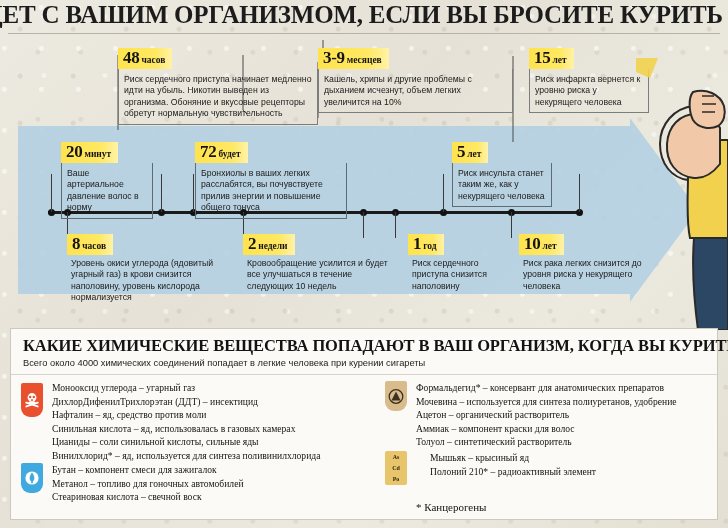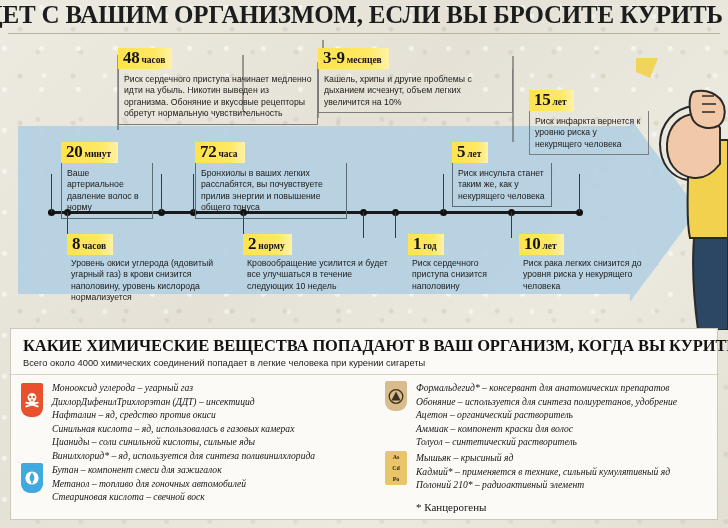--- a/index.html
+++ b/index.html
@@ -136,21 +136,21 @@
   }
 
   .chem-group { position: absolute; }
   .chem-lines {
     font-family: "Liberation Serif", serif;
     font-size: 9.6px;
     line-height: 1.42;
     color: #151515;
     white-space: nowrap;
   }
-  .chem-lines div { white-space: nowrap; font-style: italic; }
+  .chem-lines div { white-space: nowrap; }
 
   
   .haz {
     position: absolute;
     width: 22px;
     border-radius: 2px 2px 9px 9px;
     display: flex; align-items: center; justify-content: center;
   }
   .haz-skull { background: #e8502e; }
   .haz-flame { background: #3fa9e0; }
@@ -226,41 +226,41 @@
 
 <div class="card" style="left:318px; top:48px; width:195px;">
   <div class="card-badge badge-gr">
     <span class="num">3-9</span><span class="unit">месяцев</span>
   </div>
   <div class="card-box" style="width:195px;">
     <div class="card-body">Кашель, хрипы и другие проблемы с дыханием исчезнут, объем легких увеличится на 10%</div>
   </div>
 </div>
 
-<div class="card" style="left:529px; top:48px; width:120px;margin-top:42px;">
+<div class="card" style="left:529px; top:48px; width:120px;">
   <div class="card-badge badge-gr">
     <span class="num">15</span><span class="unit">лет</span>
   </div>
   <div class="card-box" style="width:120px;">
     <div class="card-body">Риск инфаркта вернется к уровню риска у некурящего человека</div>
   </div>
 </div>
 
 <div class="card" style="left:61px; top:142px; width:68px;">
   <div class="card-badge badge-gr">
     <span class="num">20</span><span class="unit">минут</span>
   </div>
   <div class="card-box" style="width:92px; border-color:#5d6b74;">
     <div class="card-body">Ваше артериальное давление волос в норму</div>
   </div>
 </div>
 
 <div class="card" style="left:195px; top:142px; width:152px;">
   <div class="card-badge badge-gr">
-    <span class="num">72</span><span class="unit">часа</span>
+    <span class="num">72</span><span class="unit">будет</span>
   </div>
   <div class="card-box" style="width:152px; border-color:#5d6b74;">
     <div class="card-body">Бронхиолы в ваших легких расслабятся, вы почувствуете прилив энергии и повышение общего тонуса</div>
   </div>
 </div>
 
 <div class="card" style="left:452px; top:142px; width:100px;">
   <div class="card-badge badge-gr">
     <span class="num">5</span><span class="unit">лет</span>
   </div>
@@ -271,21 +271,21 @@
 
 <div class="card" style="left:67px; top:234px; width:160px;">
   <div class="card-badge badge-gr">
     <span class="num">8</span><span class="unit">часов</span>
   </div>
   <div class="card-body" style="width:160px; padding-left:4px;">Уровень окиси углерода (ядовитый угарный газ) в крови снизится наполовину, уровень кислорода нормализуется</div>
 </div>
 
 <div class="card" style="left:243px; top:234px; width:152px;">
   <div class="card-badge badge-gr">
-    <span class="num">2</span><span class="unit">норму</span>
+    <span class="num">2</span><span class="unit">недели</span>
   </div>
   <div class="card-body" style="width:152px; padding-left:4px;">Кровообращение усилится и будет все улучшаться в течение следующих 10 недель</div>
 </div>
 
 <div class="card" style="left:408px; top:234px; width:104px;">
   <div class="card-badge badge-gr">
     <span class="num">1</span><span class="unit">год</span>
   </div>
   <div class="card-body" style="width:104px; padding-left:4px;">Риск сердечного приступа снизится наполовину</div>
 </div>
@@ -325,21 +325,21 @@
         <circle cx="9.8" cy="6" r="1.2" fill="#e8502e"></circle>
         <rect x="7.2" y="8.2" width="1.6" height="2" fill="#e8502e"></rect>
         <rect x="4.6" y="10.6" width="6.8" height="2.2" rx="1" fill="#fff"></rect>
         <rect x="1" y="12.6" width="14" height="1.9" rx="1" fill="#fff" transform="rotate(18 8 13.5)"></rect>
         <rect x="1" y="12.6" width="14" height="1.9" rx="1" fill="#fff" transform="rotate(-18 8 13.5)"></rect>
       </svg>
     </div>
     <div class="chem-lines" style="margin-left:31px;">
       <div>Монооксид углерода – угарный газ</div>
       <div>ДихлорДифенилТрихлорэтан (ДДТ) – инсектицид</div>
-      <div>Нафталин – яд, средство против окиси</div>
+      <div>Нафталин – яд, средство против моли</div>
       <div>Синильная кислота – яд, использовалась в газовых камерах</div>
       <div>Цианиды – соли синильной кислоты, сильные яды</div>
       <div>Винилхлорид* – яд, используется для синтеза поливинилхлорида</div>
     </div>
   </div>
 
   <div class="chem-group" style="left:10px; top:134px;">
     <div class="haz haz-flame" style="position:absolute; left:0; top:0; height:30px;">
       <svg width="14" height="18" viewBox="0 0 14 18">
         <circle cx="7" cy="9" r="6.6" fill="#fff"></circle>
@@ -356,34 +356,33 @@
 
   <div class="chem-group" style="left:374px; top:52px;">
     <div class="haz haz-irritant" style="position:absolute; left:0; top:0; height:30px;">
       <svg width="16" height="17" viewBox="0 0 16 17">
         <circle cx="8" cy="8.5" r="6.8" fill="none" stroke="#3a2f20" stroke-width="1.3"></circle>
         <path d="M8,3.6 L12.6,12.4 L3.4,12.4 Z" fill="#3a2f20"></path>
       </svg>
     </div>
     <div class="chem-lines" style="margin-left:31px;">
       <div>Формальдегид* – консервант для анатомических препаратов</div>
-      <div>Обоняние – используется для синтеза полиуретанов, удобрение</div>
+      <div>Мочевина – используется для синтеза полиуретанов, удобрение</div>
       <div>Ацетон – органический растворитель</div>
       <div>Аммиак – компонент краски для волос</div>
       <div>Толуол – синтетический растворитель</div>
     </div>
   </div>
 
   <div class="chem-group" style="left:374px; top:122px;">
     <div class="haz haz-tox" style="position:absolute; left:0; top:0; height:34px; flex-direction:column; justify-content:space-around; border-radius:2px;">
       <span style="font-size:6px;font-weight:bold;color:#2e2415;font-family:'Liberation Serif',serif;line-height:1">As</span>
       <span style="font-size:6px;font-weight:bold;color:#2e2415;font-family:'Liberation Serif',serif;line-height:1">Cd</span>
       <span style="font-size:6px;font-weight:bold;color:#2e2415;font-family:'Liberation Serif',serif;line-height:1">Po</span>
     </div>
-    <div class="chem-lines" style="margin-left:31px;">
+    <div class="chem-lines" style="margin-left:45px;">
       <div>Мышьяк – крысиный яд</div>
-      <div>Кадмий* – применяется в технике, сильный кумулятивный яд</div>
       <div>Полоний 210* – радиоактивный элемент</div>
     </div>
   </div>
 
   <div class="footnote" style="left:405px; top:172px;">* Канцерогены</div>
 </div>
 
 </body></html>

